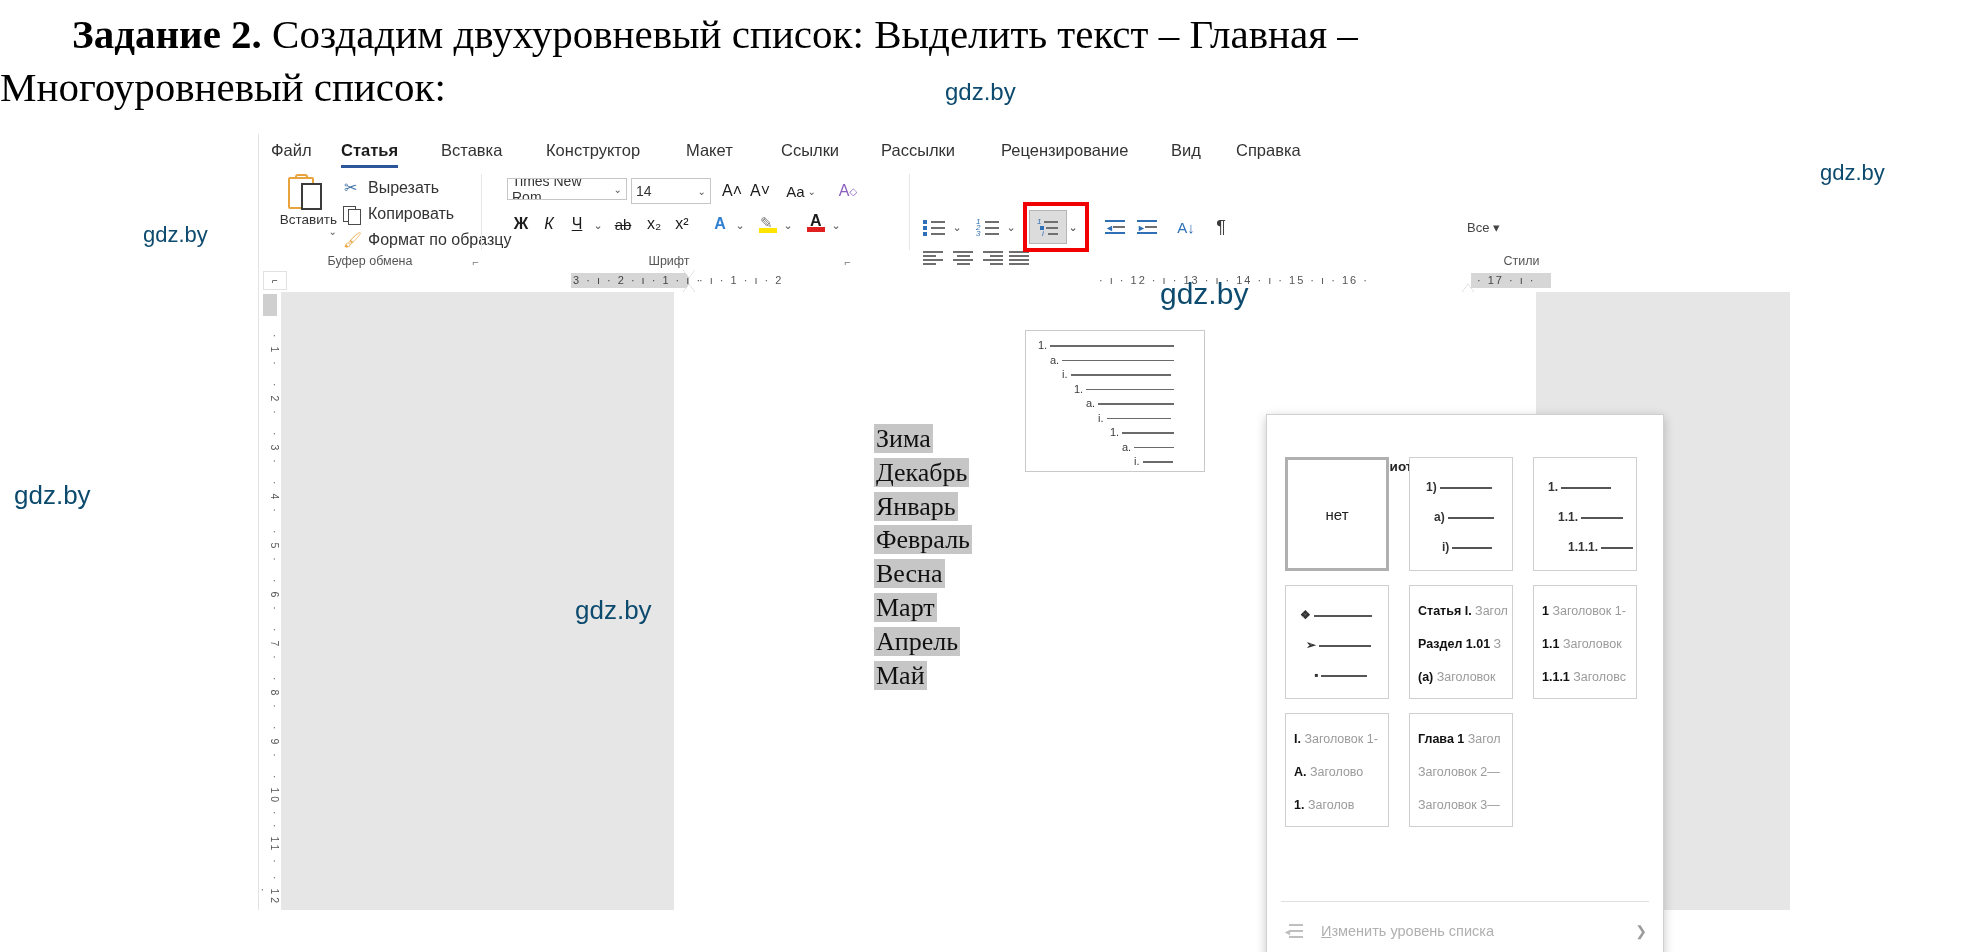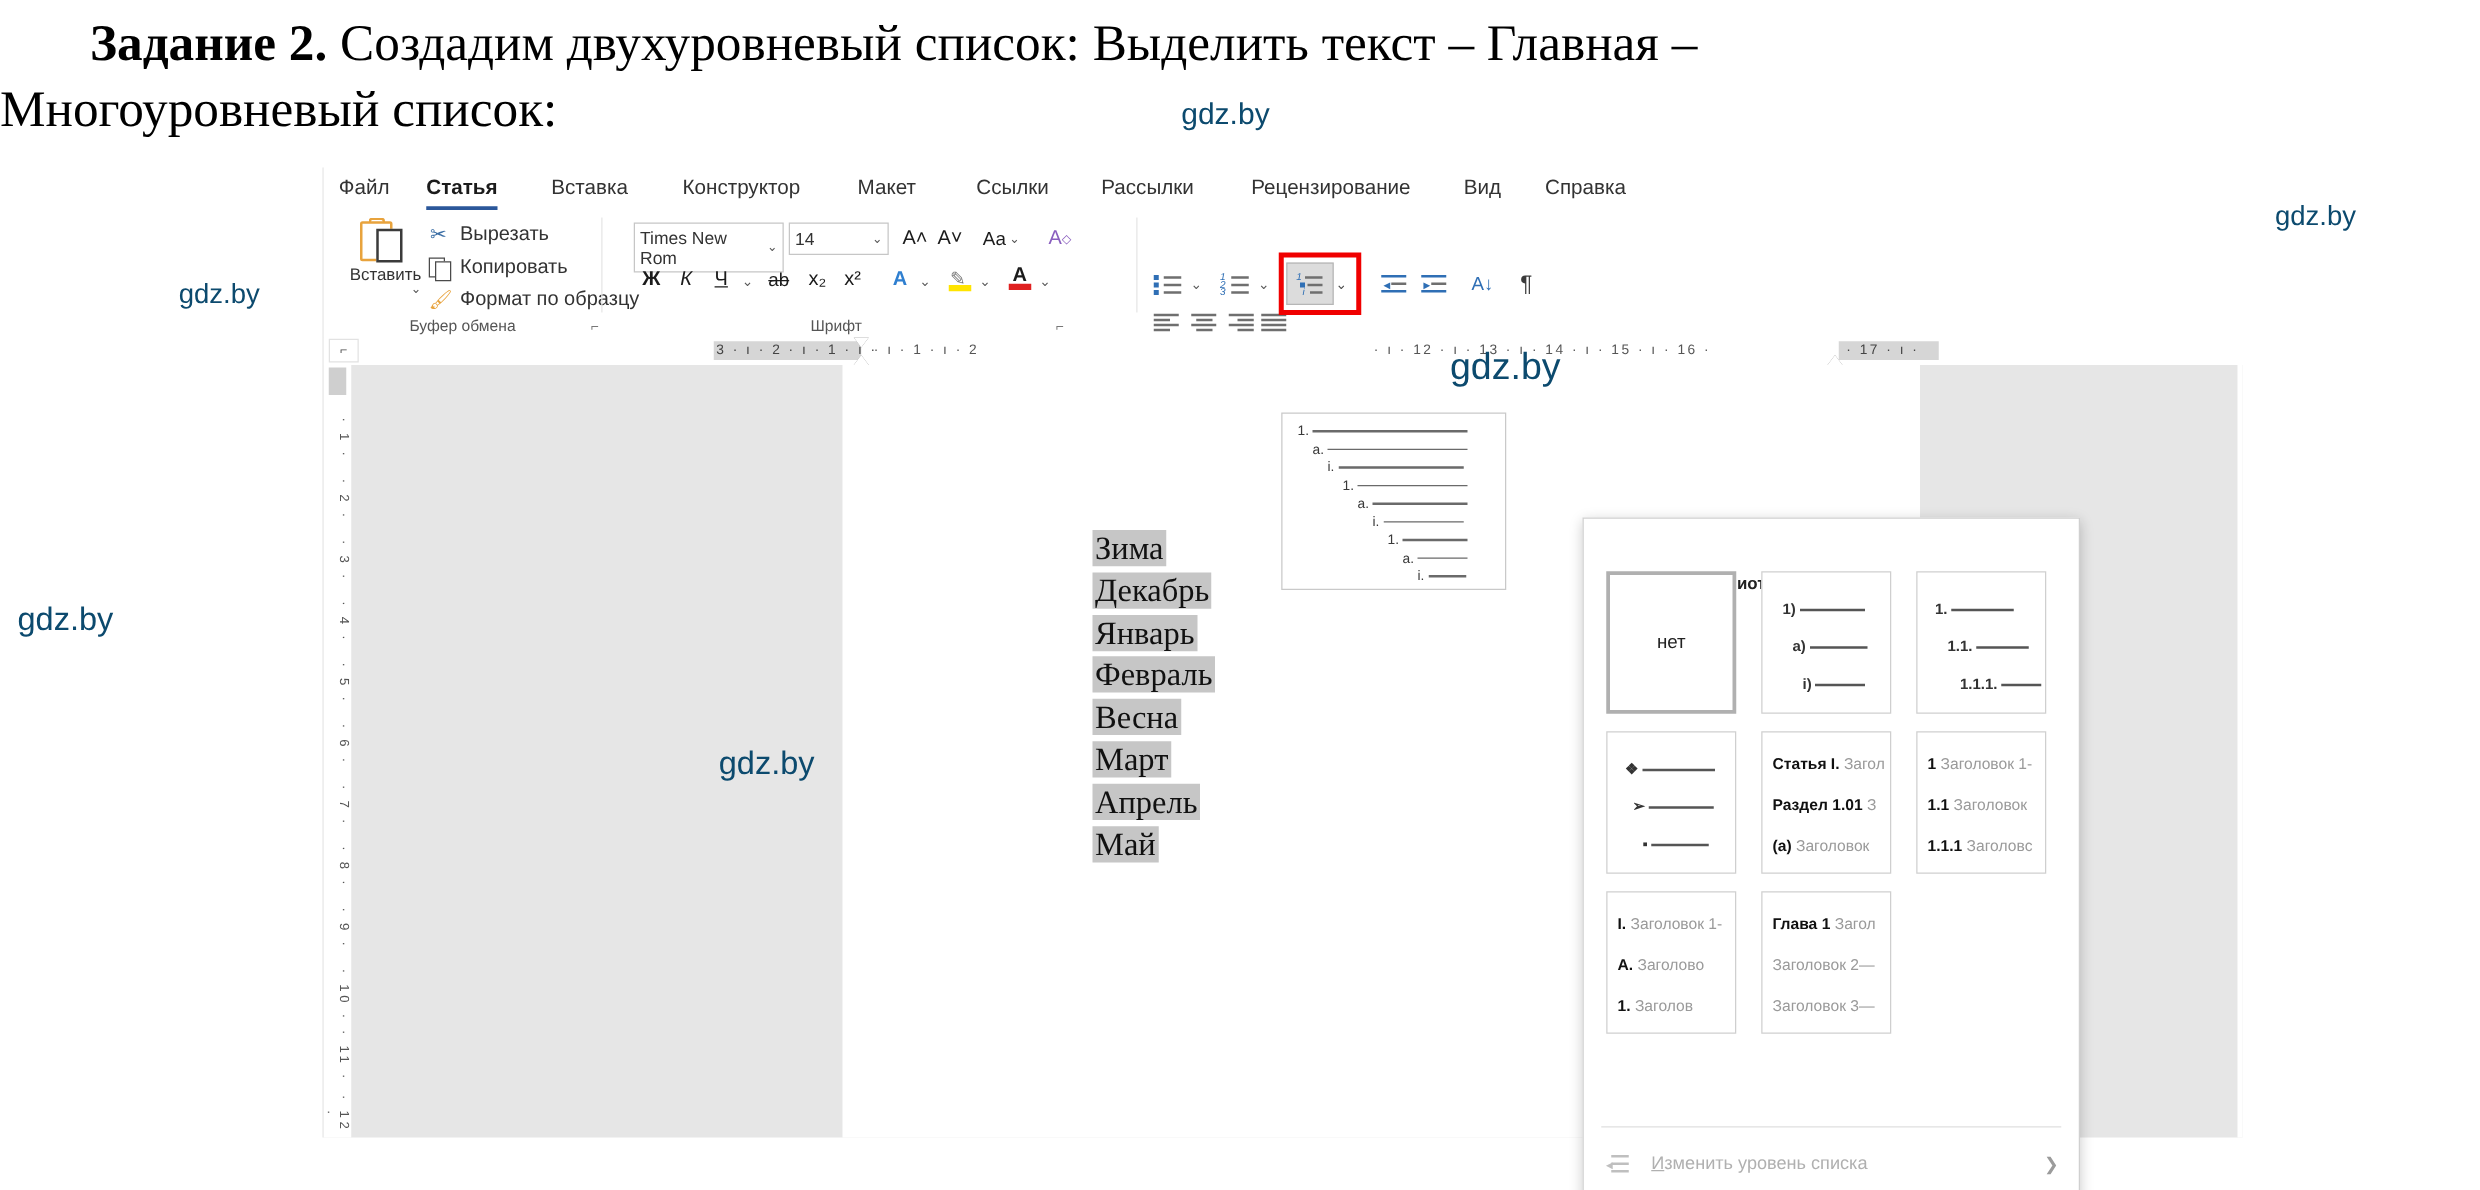--- a/index.html
+++ b/index.html
@@ -244,21 +244,21 @@
         <div class="cmd" style="left:84px;top:62px;">
           <span class="gi ic-brush"></span>
           <span>Формат по образцу</span>
         </div>
         <div class="glabel">Буфер обмена</div>
         <div class="dlg">⌐</div>
       </div>
       <div class="grpsep" style="left:222px;"></div>
 
       <div class="grp" style="left:230px;width:420px;">
-        <div class="fbox" style="left:18px;top:10px;width:120px;height:40px;">
+        <div class="fbox" style="left:18px;top:10px;width:120px;height:22px;">
           <span>Times New Rom</span>
           <span class="cv">⌄</span>
         </div>
         <div class="fbox" style="left:142px;top:10px;width:80px;height:26px;">
           <span>14</span>
           <span class="cv">⌄</span>
         </div>
         <div class="fbtn" style="left:230px;top:10px;width:26px;height:26px;">
             <span>A˄</span>
           </div>
@@ -406,20 +406,27 @@
         <div class="pbtn" style="left:94px;top:80px;width:20px;height:20px;">
           <span class="alignicon">
             <i style="top:0;width:20px;"></i>
               <i style="top:4px;width:20px;"></i>
               <i style="top:8px;width:20px;"></i>
               <i style="top:12px;width:20px;"></i>
           </span>
         </div>
       </div>
 
+      <div class="grp" style="left:990px;width:545px;">
+
+        <div class="vse" style="left:218px;top:52px;">
+          <span>Все</span> <span>▾</span>
+        </div>
+        <div class="glabel" style="width:545px;left:0;">Стили</div>
+      </div>
     </div>
 
     <div class="hruler">
       <div class="corner" style="font-size:10px;line-height:17px;text-align:center;color:#444;">⌐</div>
       <div class="band" style="left:312px;width:118px;"></div>
       <div class="tk" style="left:314px;">3 ·  ı  · 2 ·  ı  · 1 ·  ı  ·</div>
       <div class="tk" style="left:440px;color:#555;">·  ı  · 1 ·  ı  · 2</div>
       <div class="tk" style="left:840px;color:#555;">·  ı  · 12 ·  ı  · 13 ·  ı  · 14 ·  ı  · 15 ·  ı  · 16 ·</div>
       <div class="band" style="left:1212px;width:80px;"></div>
       <div class="tk" style="left:1218px;">· 17 ·  ı  ·</div>

